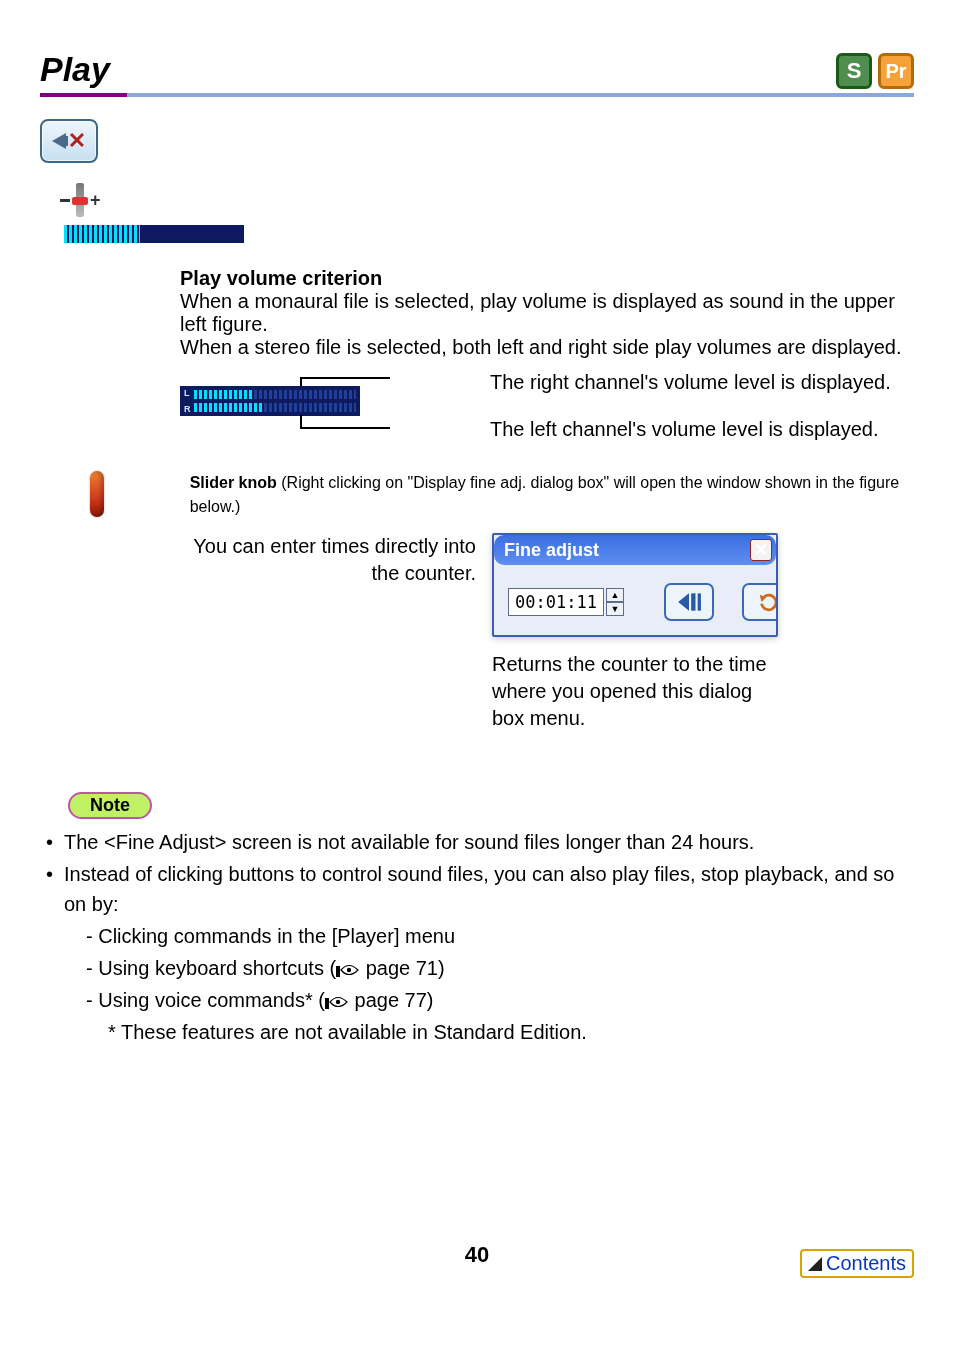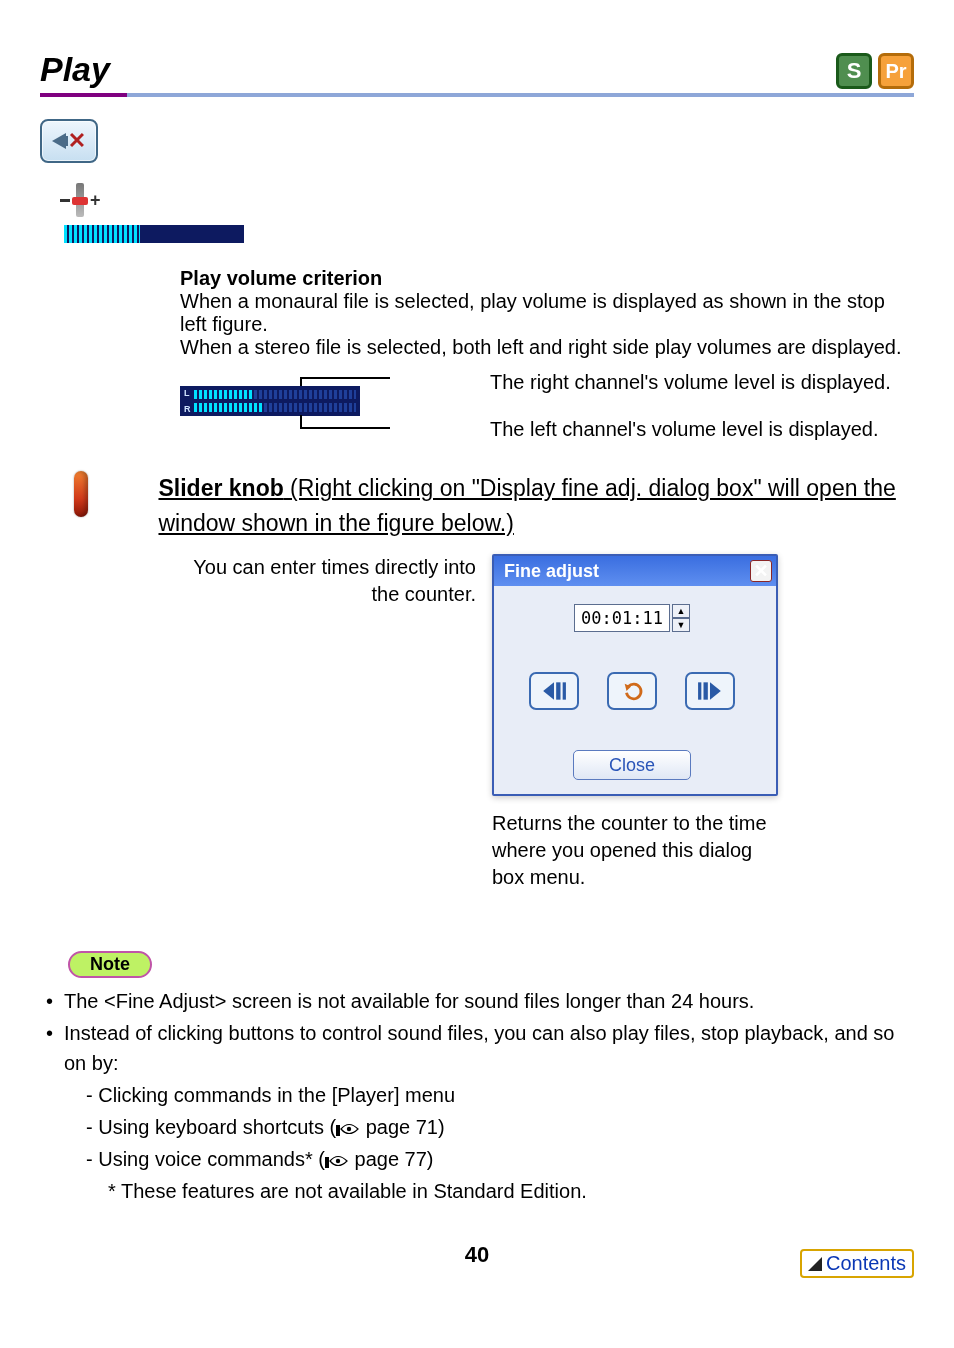--- a/index.html
+++ b/index.html
@@ -83,37 +83,37 @@
   .callout .stereo-bars{position:absolute;top:15px;left:0;}
   .callout .ln{position:absolute;width:90px;height:2px;background:#000;}
   .callout .ln.top{top:6px;left:120px;} .callout .ln.top::before{content:"";position:absolute;left:0;top:0;width:2px;height:14px;background:#000;}
   .callout .ln.bot{bottom:2px;left:120px;} .callout .ln.bot::before{content:"";position:absolute;left:0;bottom:0;width:2px;height:14px;background:#000;}
   .callout-text{display:flex;flex-direction:column;justify-content:space-between;height:70px;font-size:20px;margin-left:130px;}
 
   
   .knob-row{display:flex;gap:36px;align-items:flex-start;margin-top:30px;}
   .knob-icn{width:120px;display:flex;justify-content:center;}
   .knob-icn .k{width:14px;height:46px;border-radius:7px;background:linear-gradient(#f08030,#d13a1a 60%,#8a1607);box-shadow:inset -3px 0 4px #0004, 0 0 2px #0006;}
-  .knob-txt{font-size:23px;line-height:1.5;text-decoration:underline;}
+  .knob-txt{font-size:16px;line-height:1.5;}
   .knob-txt .first{font-weight:700;}
 
   
   .fa-wrap{display:flex;gap:16px;margin:14px 0 0 120px;align-items:flex-start;}
   .fa-notes{width:316px;font-size:20px;line-height:1.35;display:flex;flex-direction:column;gap:22px;}
   .fa-notes .n1{text-align:right;}
   .fa-notes .n2{}
 
   .fa-window{
     width:286px;border:2px solid #3a5db5;background:#e8edf7;border-radius:2px;
     box-shadow:0 2px 6px #0003;display:flex;flex-direction:column;overflow:hidden;
   }
-  .fa-title{height:30px;background:linear-gradient(#3a6ee0,#5f8ff0);display:flex;align-items:center;justify-content:space-between;padding:0 4px 0 10px;}
+  .fa-title{height:30px;background:linear-gradient(#3a6ee0,#5f8ff0);display:flex;align-items:center;justify-content:space-between;padding:0 4px 0 10px;border-radius:10px;}
   .fa-title span{color:#fff;font-weight:700;font-size:18px;}
   .fa-close{width:22px;height:22px;background:#f3f3f3;border:1px solid #8a2626;border-radius:3px;display:flex;align-items:center;justify-content:center;color:#c00;font-weight:900;font-size:16px;line-height:1;}
-  .fa-body{padding:18px 20px 14px 14px;display:flex;flex-direction:column;align-items:center;gap:40px;}
+  .fa-body{padding:18px 20px 14px 14px;display:flex;flex-direction:row;align-items:center;gap:40px;}
   .fa-field{display:flex;align-items:center;gap:2px;}
   .fa-field input{width:96px;height:28px;border:1px solid #5b6d8f;background:#fff;font-family:monospace;font-size:17px;text-align:center;}
   .spin{display:flex;flex-direction:column;}
   .spin button{width:18px;height:14px;border:1px solid #5b6d8f;background:#eef1f8;font-size:9px;line-height:1;padding:0;display:flex;align-items:center;justify-content:center;}
   .fa-btns{display:flex;gap:28px;}
   .sqbtn{width:50px;height:38px;border:2px solid #3a6ab2;border-radius:7px;background:#eef4fb;display:flex;align-items:center;justify-content:center;color:#2a5aa6;font-size:20px;font-weight:900;}
   .sqbtn svg{width:26px;height:22px;}
   .fa-closebtn{display:flex;justify-content:center;}
   .fa-closebtn button{
     width:118px;height:30px;border:1px solid #5a7abf;border-radius:5px;
@@ -171,21 +171,21 @@
           </span>
         <span class="plus">+</span>
       </div>
     </div>
   </div>
 
   <div class="monobar"></div>
 
   <div class="indent">
     <div class="pvh">Play volume criterion</div>
-    <div class="sub">When a monaural file is selected, play volume is displayed as shown in the stop left figure.</div>
+    <div class="sub">When a monaural file is selected, play volume is displayed as sound in the upper left figure.</div>
     <div class="sub">When a stereo file is selected, both left and right side play volumes are displayed.</div>
 
     <div class="callout" style="margin-top:12px;">
       <div class="bar-wrap">
         <span class="ln top"></span>
         <div class="stereo-bars">
           <span class="sb-lbl l">L</span>
           <span class="sb-lbl r">R</span>
           <div class="sbar">
               <span class="rest"></span>

